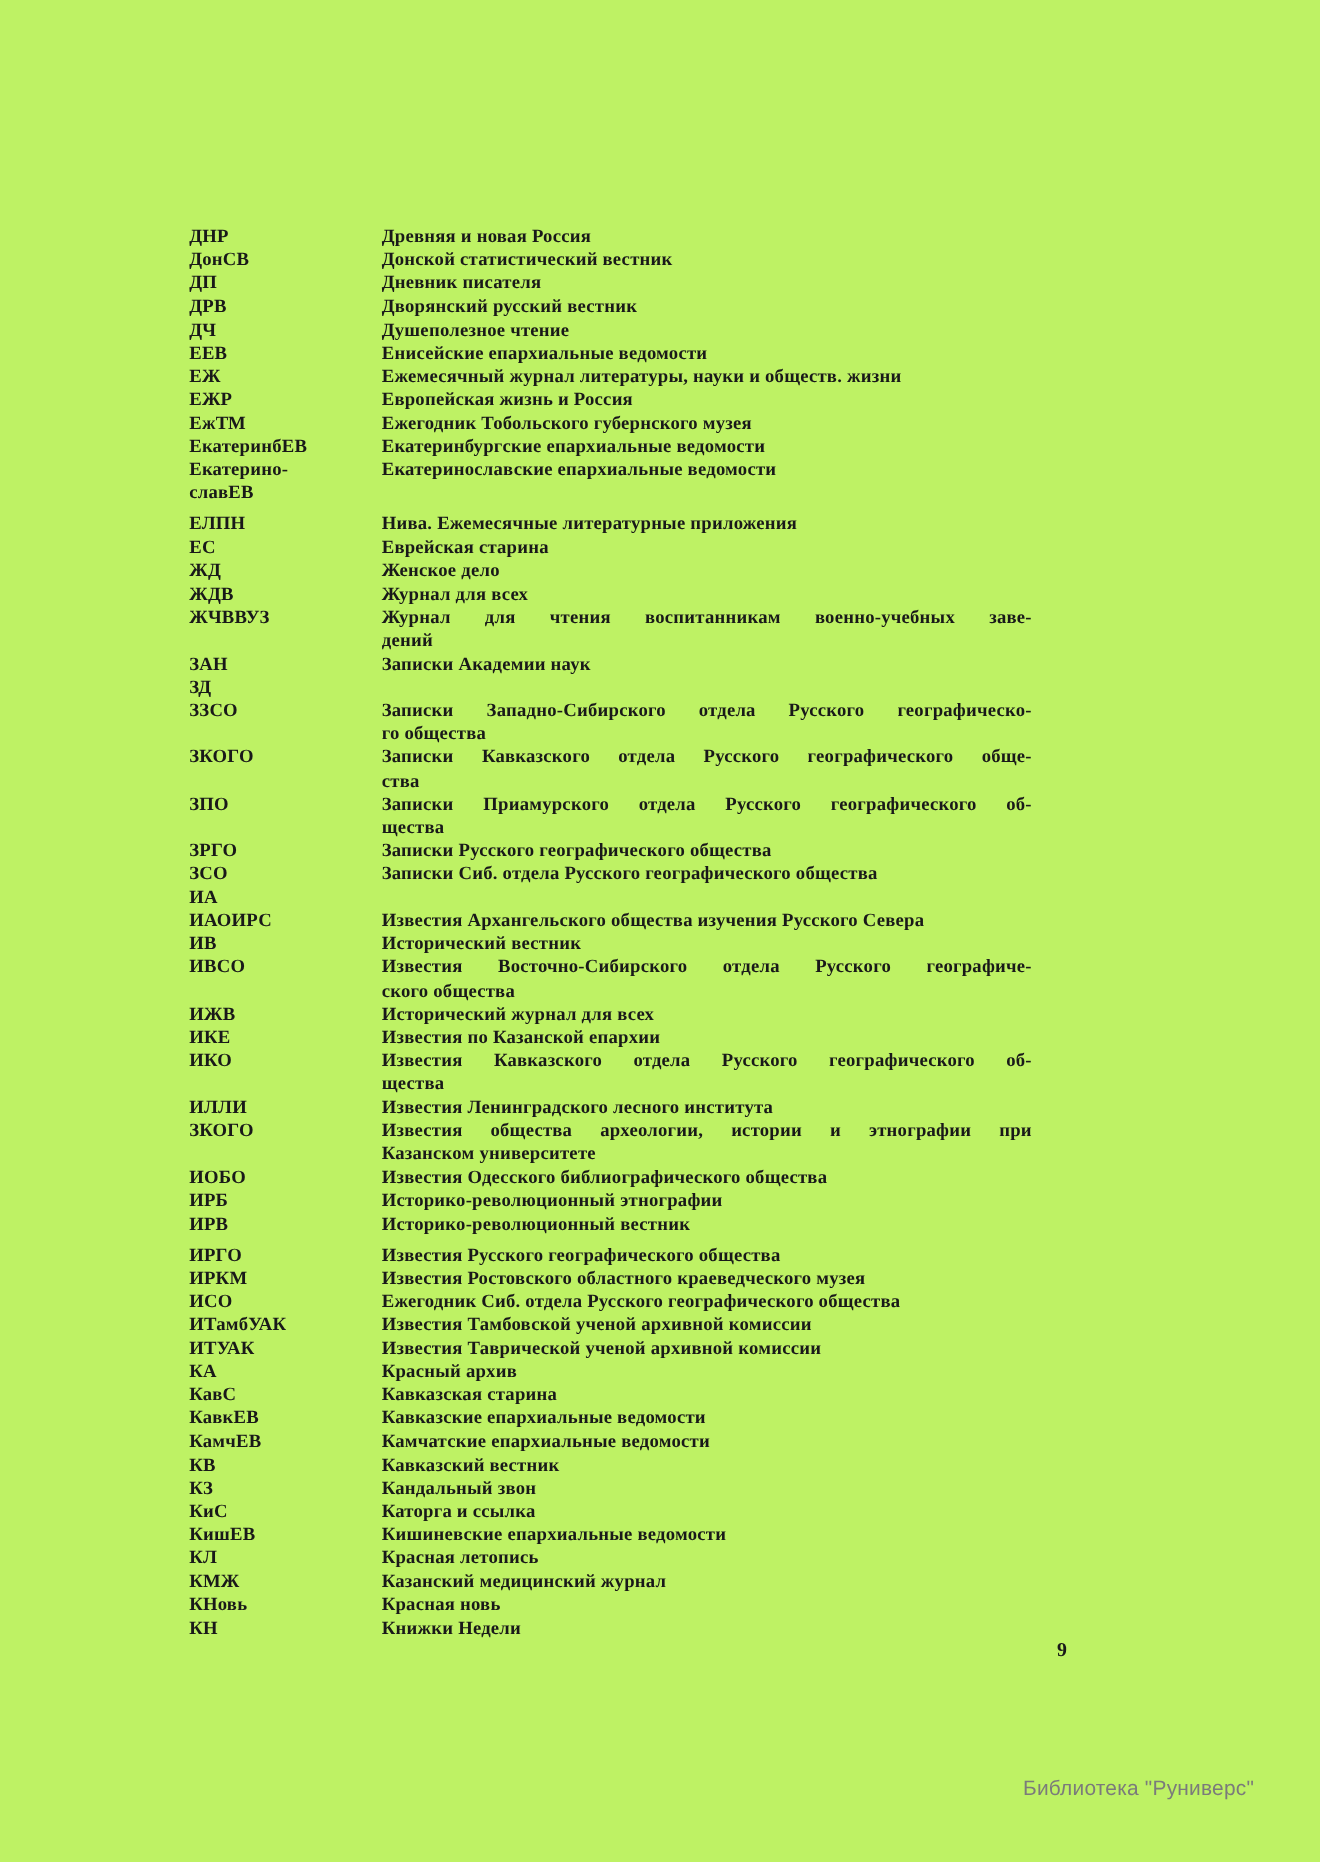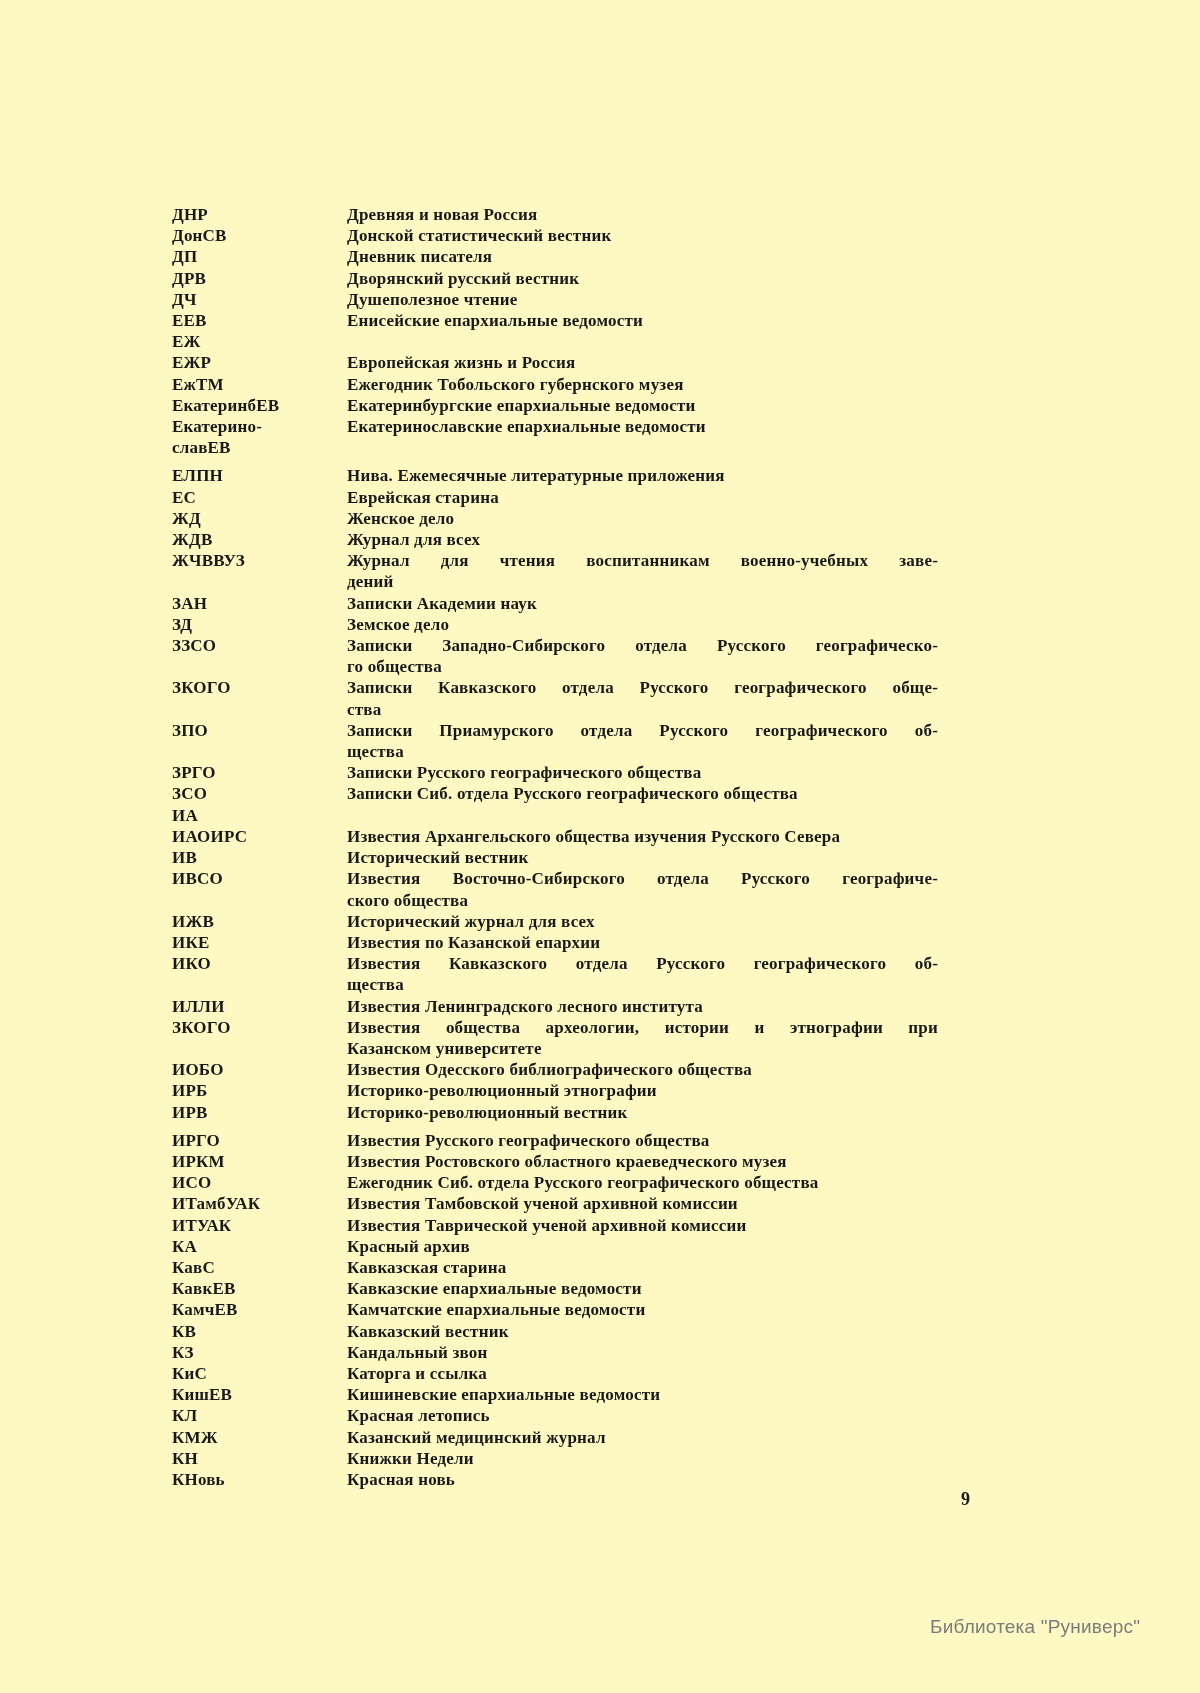--- a/index.html
+++ b/index.html
@@ -4,21 +4,21 @@
 <style>
   html, body {
     margin: 0;
     padding: 0;
     background: #ffffff;
   }
   .page {
     position: relative;
     width: 1200px;
     height: 1693px;
-    background: #fef9c3;
+    background: #bef264;
     overflow: hidden;
     font-family: "Liberation Serif", "DejaVu Serif", serif;
     color: #191919;
   }
   .abbr-list {
     position: absolute;
     left: 172px;
     top: 204px;
     width: 766px;
     font-size: 17px;
@@ -117,20 +117,23 @@
           <div class="line">ЕЕВ</div>
         </div>
     <div class="def-col">
           <div class="line">Енисейские епархиальные ведомости</div>
         </div>
   </div>
       <div class="row">
     <div class="abbr-col">
           <div class="line">ЕЖ</div>
         </div>
+    <div class="def-col">
+          <div class="line">Ежемесячный журнал литературы, науки и обществ. жизни</div>
+        </div>
   </div>
       <div class="row">
     <div class="abbr-col">
           <div class="line">ЕЖР</div>
         </div>
     <div class="def-col">
           <div class="line">Европейская жизнь и Россия</div>
         </div>
   </div>
       <div class="row">
@@ -204,23 +207,20 @@
           <div class="line">ЗАН</div>
         </div>
     <div class="def-col">
           <div class="line">Записки Академии наук</div>
         </div>
   </div>
       <div class="row">
     <div class="abbr-col">
           <div class="line">ЗД</div>
         </div>
-    <div class="def-col">
-          <div class="line">Земское дело</div>
-        </div>
   </div>
       <div class="row">
     <div class="abbr-col">
           <div class="line">ЗЗСО</div>
         </div>
     <div class="def-col">
           <div class="line jl">Записки Западно-Сибирского отдела Русского географическо-</div>
           <div class="line">го общества</div>
         </div>
   </div>
@@ -469,32 +469,32 @@
       <div class="row">
     <div class="abbr-col">
           <div class="line">КМЖ</div>
         </div>
     <div class="def-col">
           <div class="line">Казанский медицинский журнал</div>
         </div>
   </div>
       <div class="row">
     <div class="abbr-col">
+          <div class="line">КНовь</div>
+        </div>
+    <div class="def-col">
+          <div class="line">Красная новь</div>
+        </div>
+  </div>
+      <div class="row">
+    <div class="abbr-col">
           <div class="line">КН</div>
         </div>
     <div class="def-col">
           <div class="line">Книжки Недели</div>
-        </div>
-  </div>
-      <div class="row">
-    <div class="abbr-col">
-          <div class="line">КНовь</div>
-        </div>
-    <div class="def-col">
-          <div class="line">Красная новь</div>
         </div>
   </div>
     </div>
 
   <div class="page-number">9</div>
 
   <div class="watermark">Библиотека "Руниверс"</div>
 
 </div>
 

